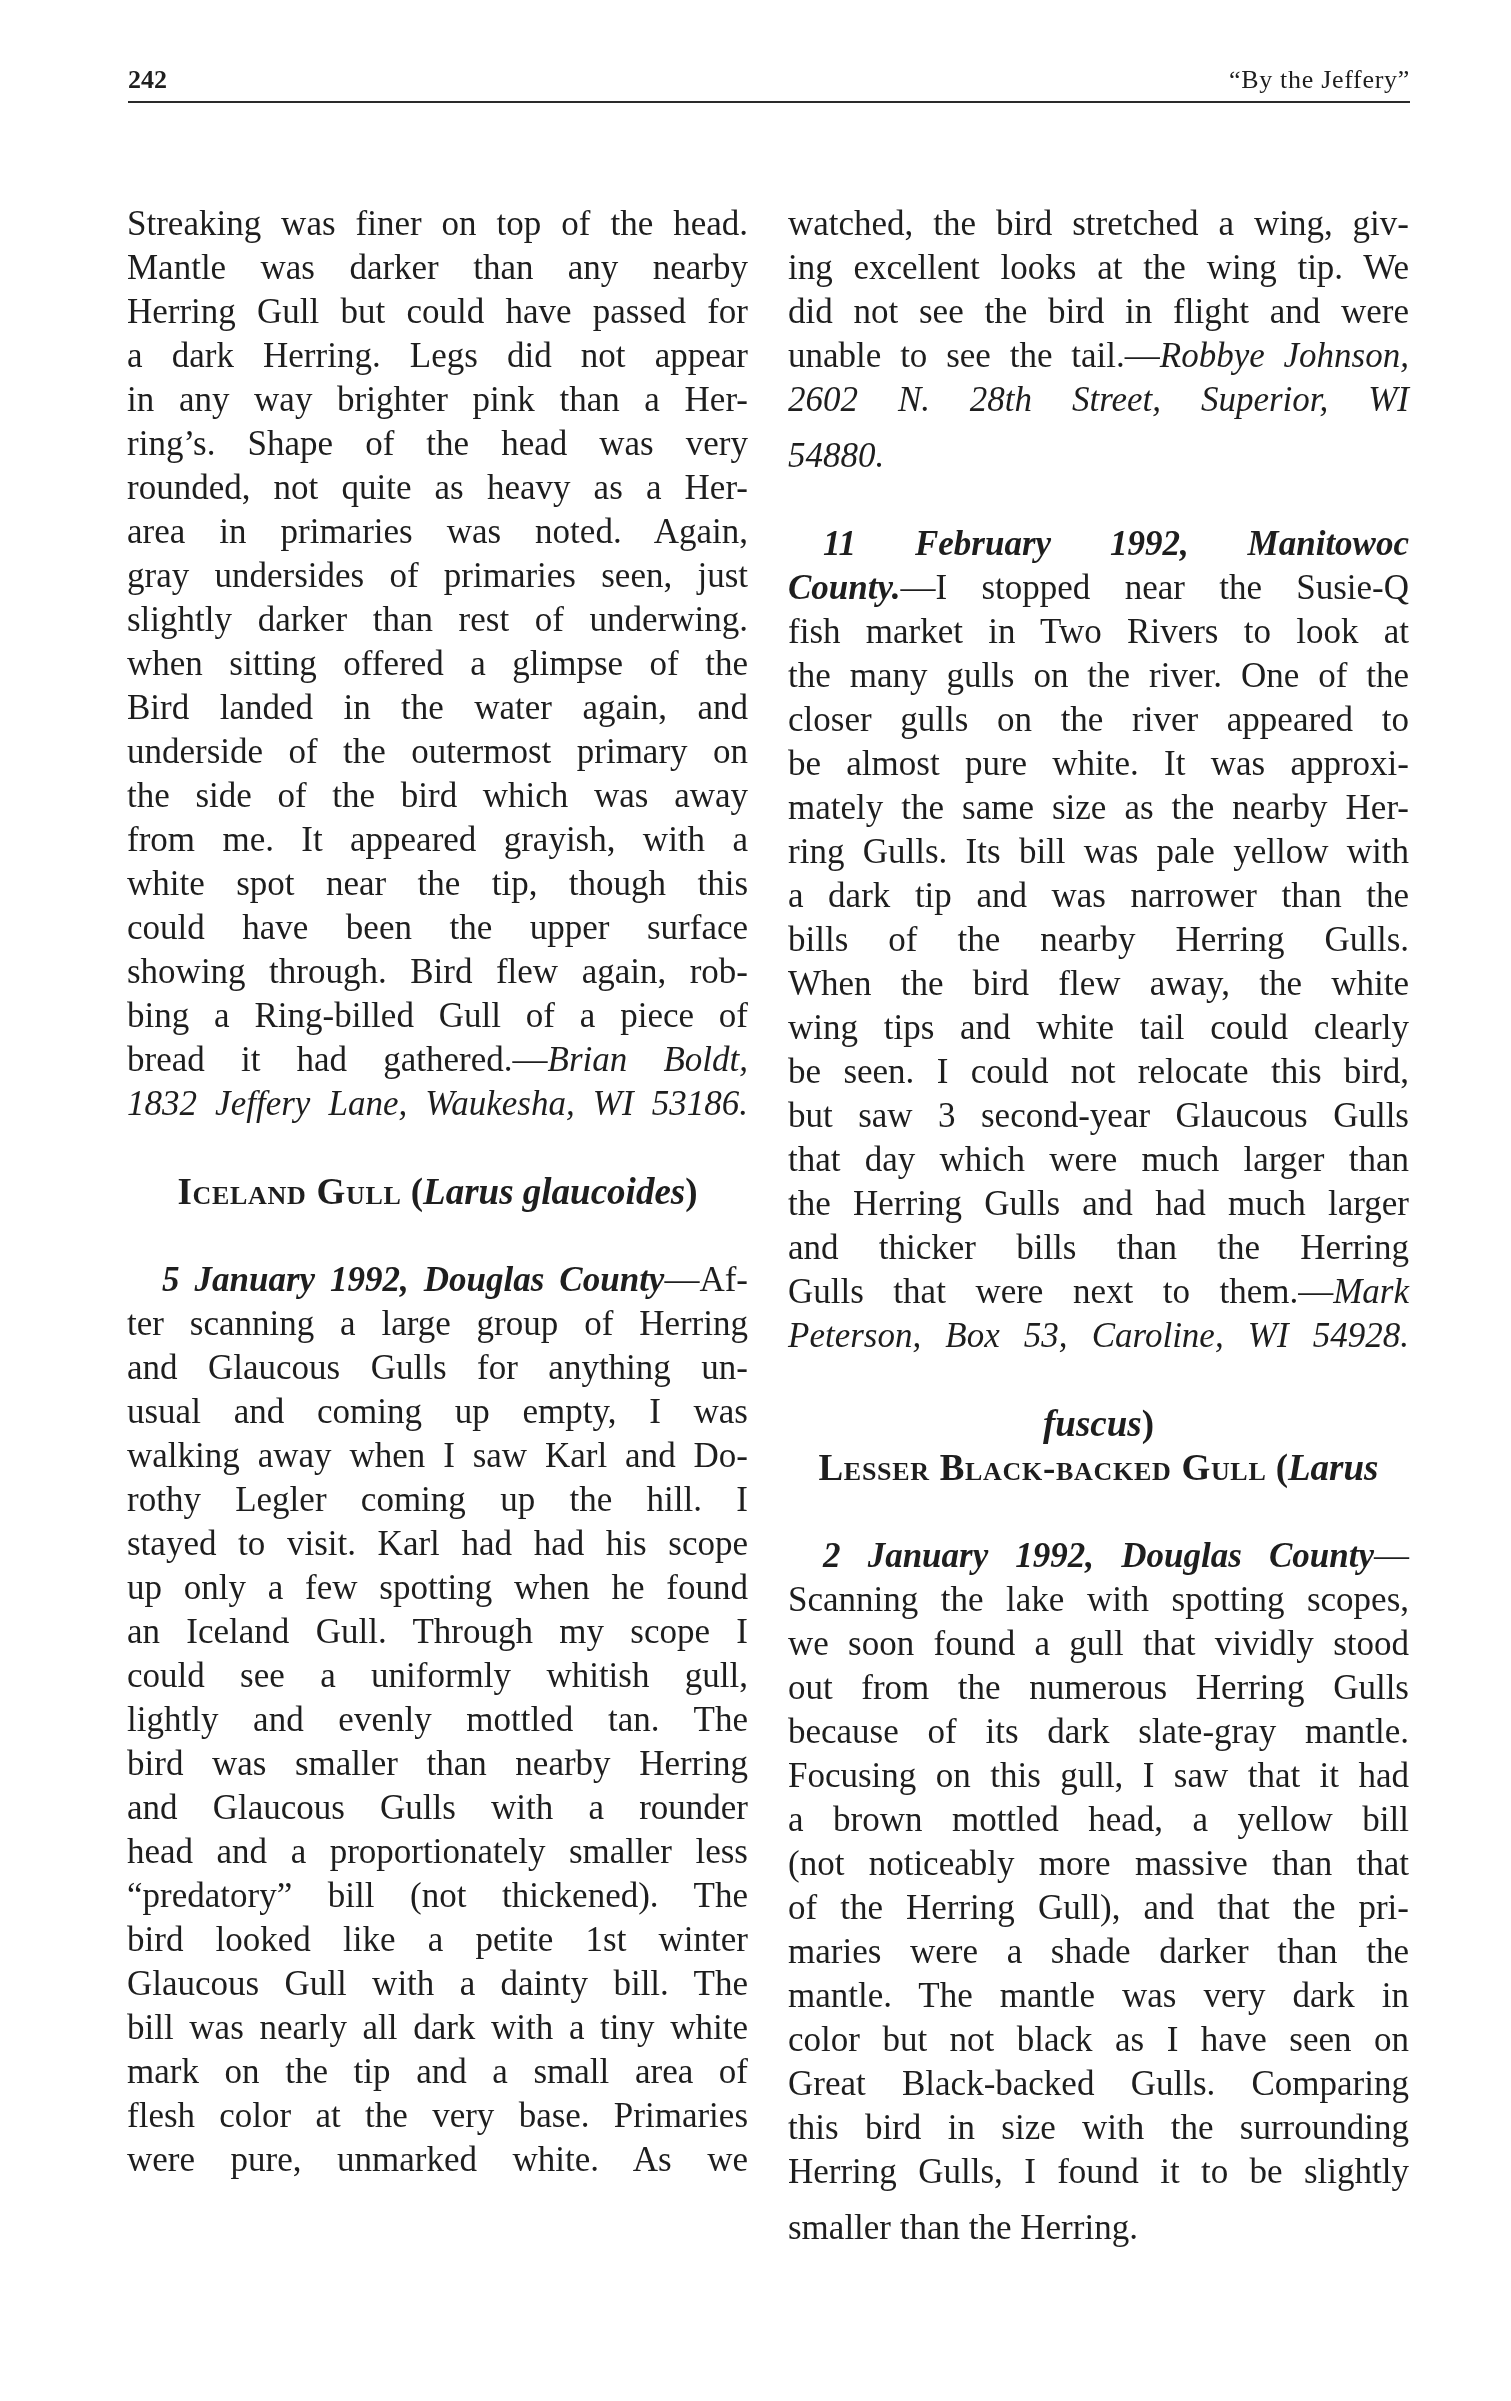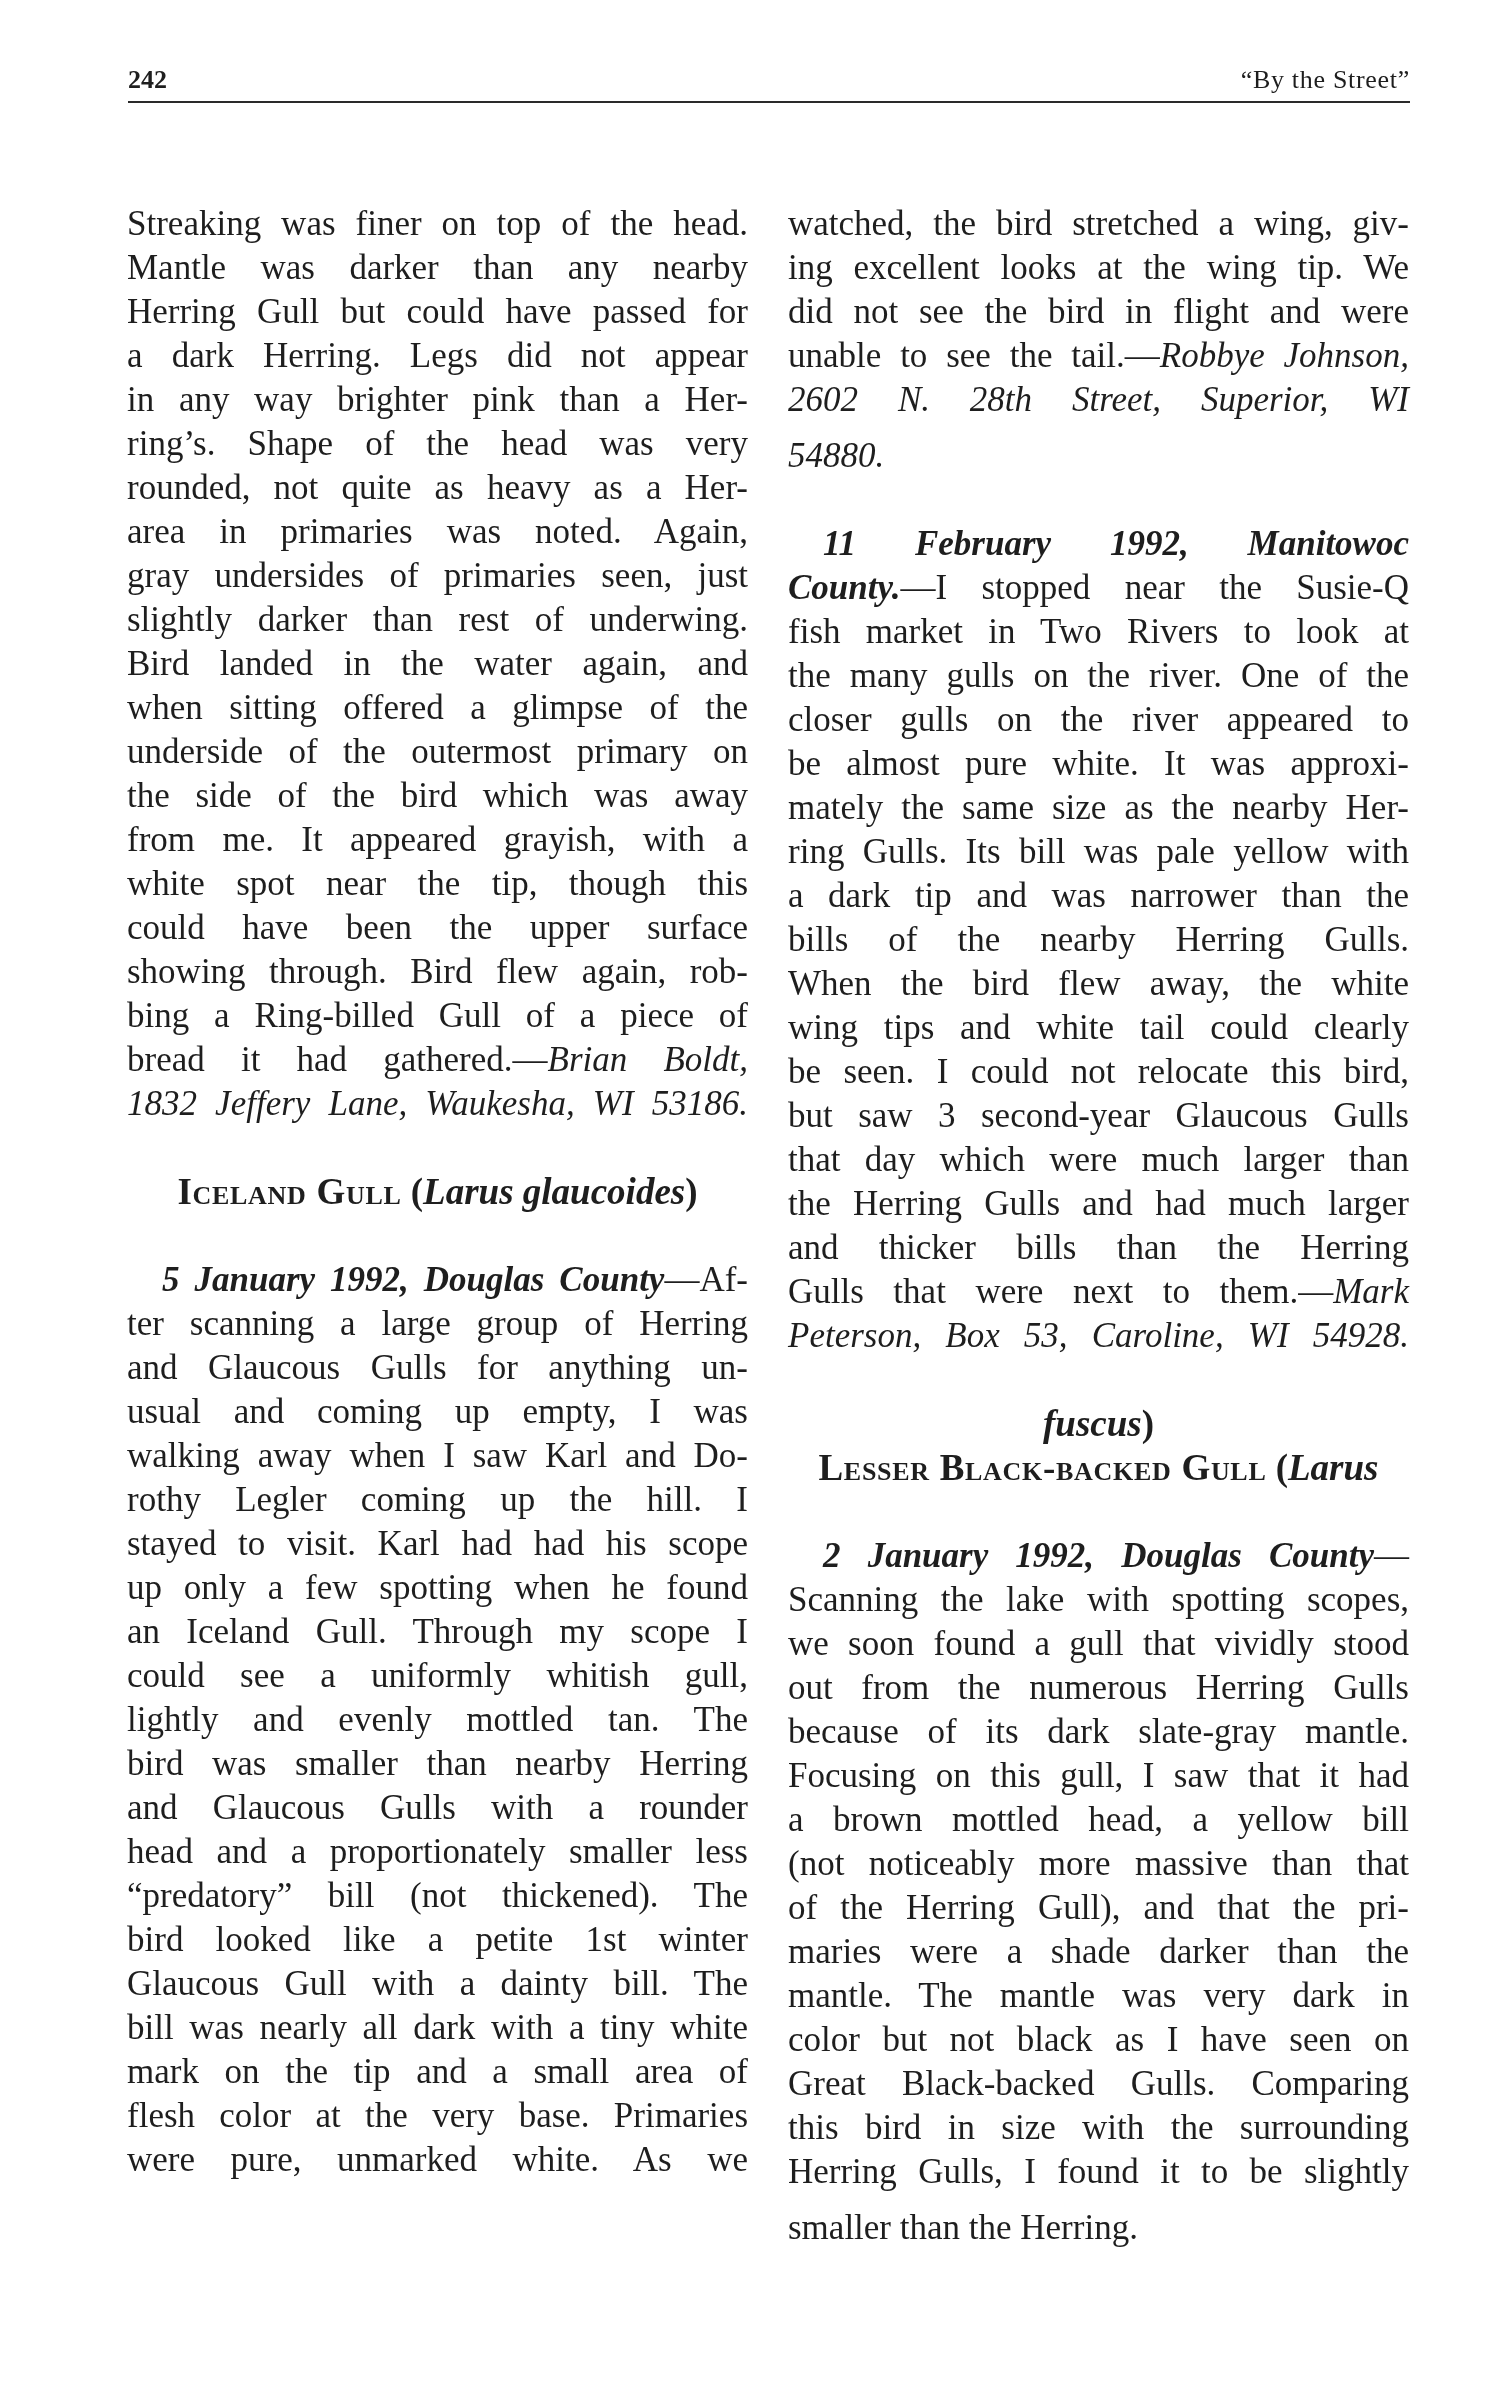--- a/index.html
+++ b/index.html
@@ -21,38 +21,38 @@
   .heading { height: 44px; line-height: 44px; text-align: center; font-weight: bold; font-size: 37px; }
   .sc { font-variant: small-caps; letter-spacing: 0.7px; }
   .it { font-style: italic; }
   .bi { font-style: italic; font-weight: bold; }
 </style>
 </head>
 <body>
 
 <div class="running-head">
   <span class="page-number">242</span>
-  <span class="running-title">“By the Street”</span>
+  <span class="running-title">“By the Jeffery”</span>
 </div>
 <div class="rule"></div>
 
 <div class="col left">
   <div>
     <div class="line">Streaking was finer on top of the head.</div>
     <div class="line">Mantle was darker than any nearby</div>
     <div class="line">Herring Gull but could have passed for</div>
     <div class="line">a dark Herring. Legs did not appear</div>
     <div class="line">in any way brighter pink than a Her-</div>
     <div class="line">ring’s. Shape of the head was very</div>
     <div class="line">rounded, not quite as heavy as a Her-</div>
     <div class="line">area in primaries was noted. Again,</div>
     <div class="line">gray undersides of primaries seen, just</div>
     <div class="line">slightly darker than rest of underwing.</div>
+    <div class="line">when sitting offered a glimpse of the</div>
     <div class="line">Bird landed in the water again, and</div>
-    <div class="line">when sitting offered a glimpse of the</div>
     <div class="line">underside of the outermost primary on</div>
     <div class="line">the side of the bird which was away</div>
     <div class="line">from me. It appeared grayish, with a</div>
     <div class="line">white spot near the tip, though this</div>
     <div class="line">could have been the upper surface</div>
     <div class="line">showing through. Bird flew again, rob-</div>
     <div class="line">bing a Ring-billed Gull of a piece of</div>
     <div class="line"><span>bread it had gathered.—</span><span class="it">Brian Boldt,</span></div>
     <div class="line it">1832 Jeffery Lane, Waukesha, WI 53186.</div>
   </div>

